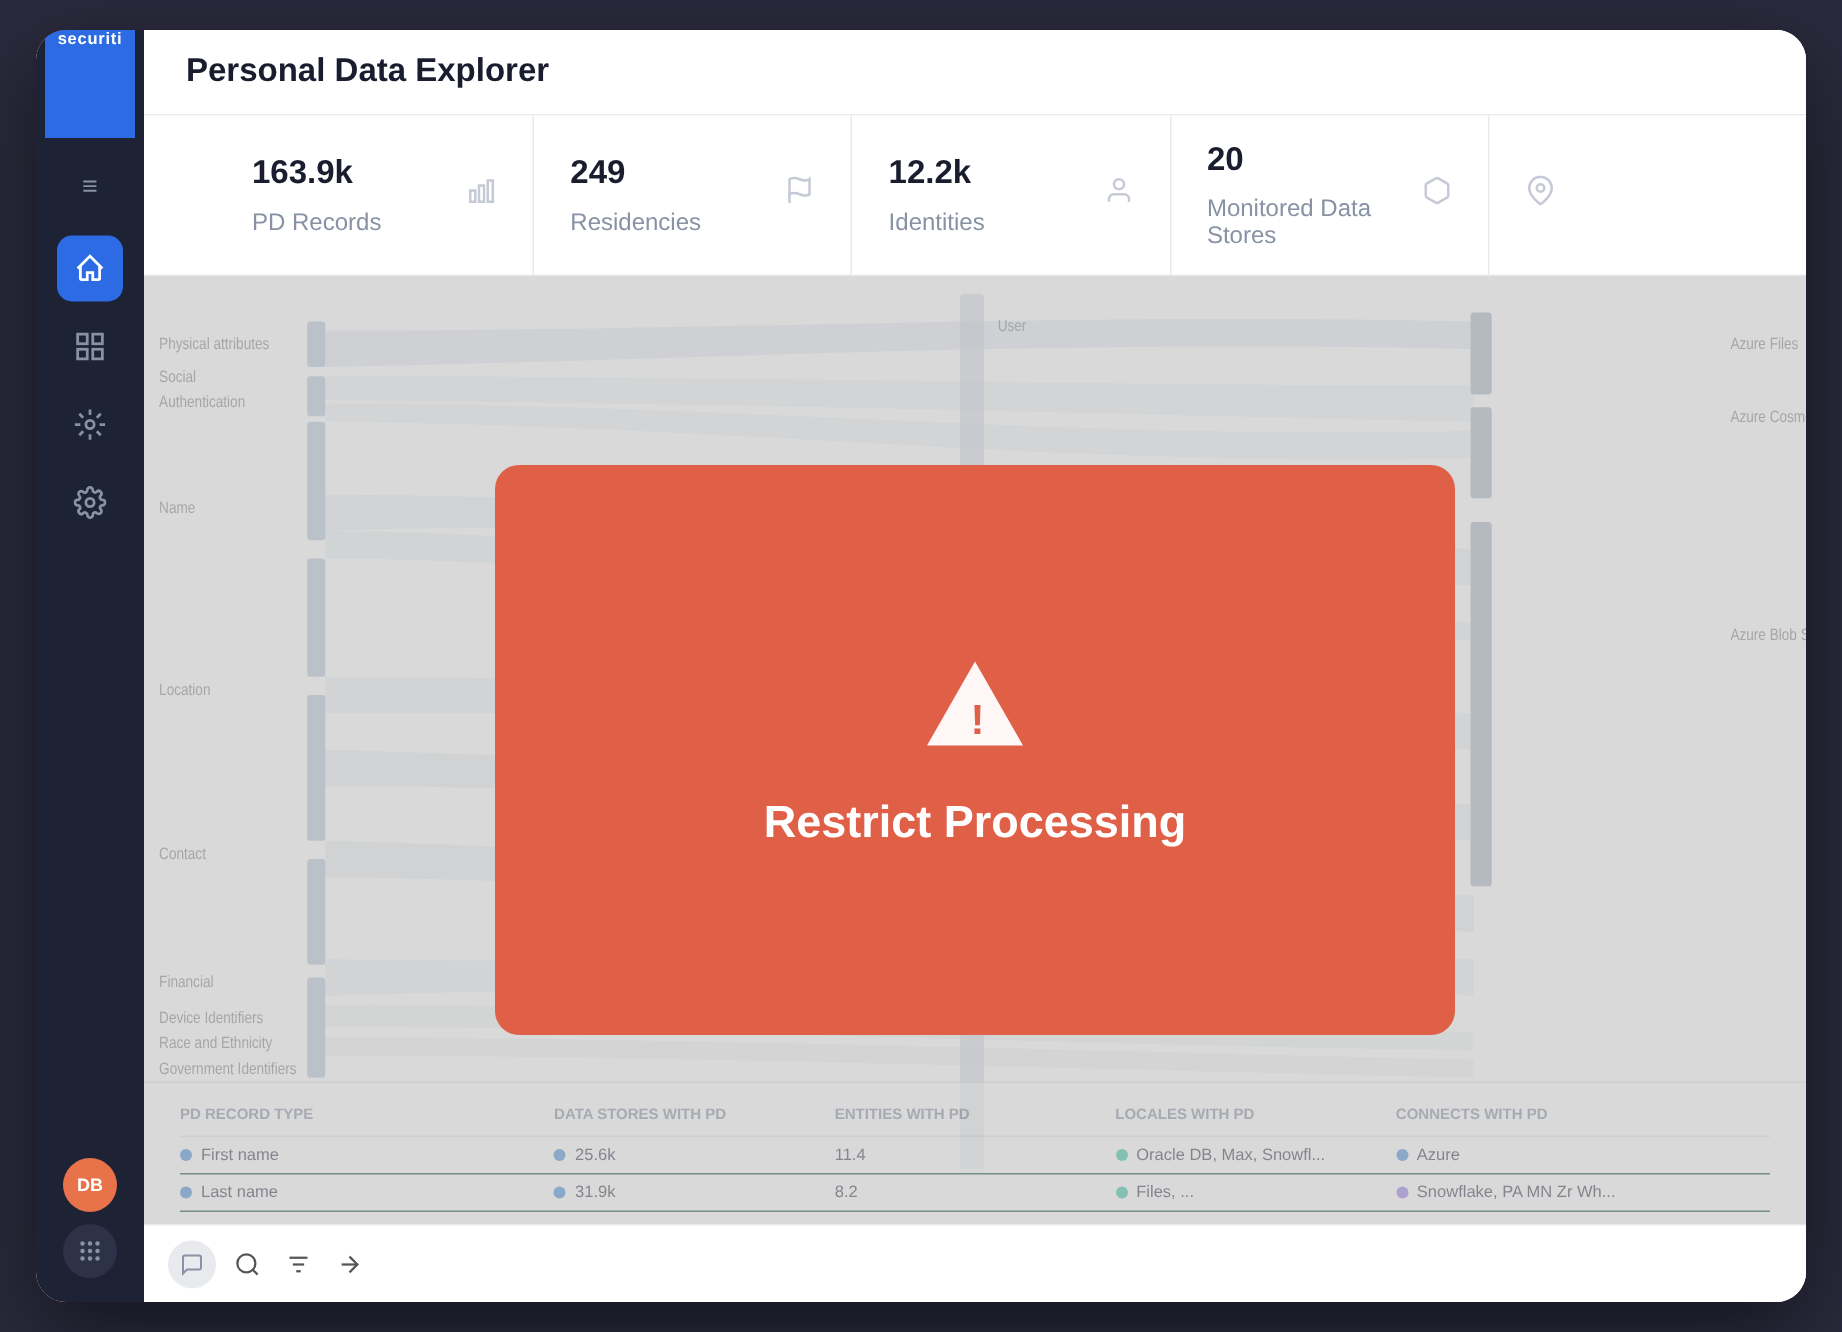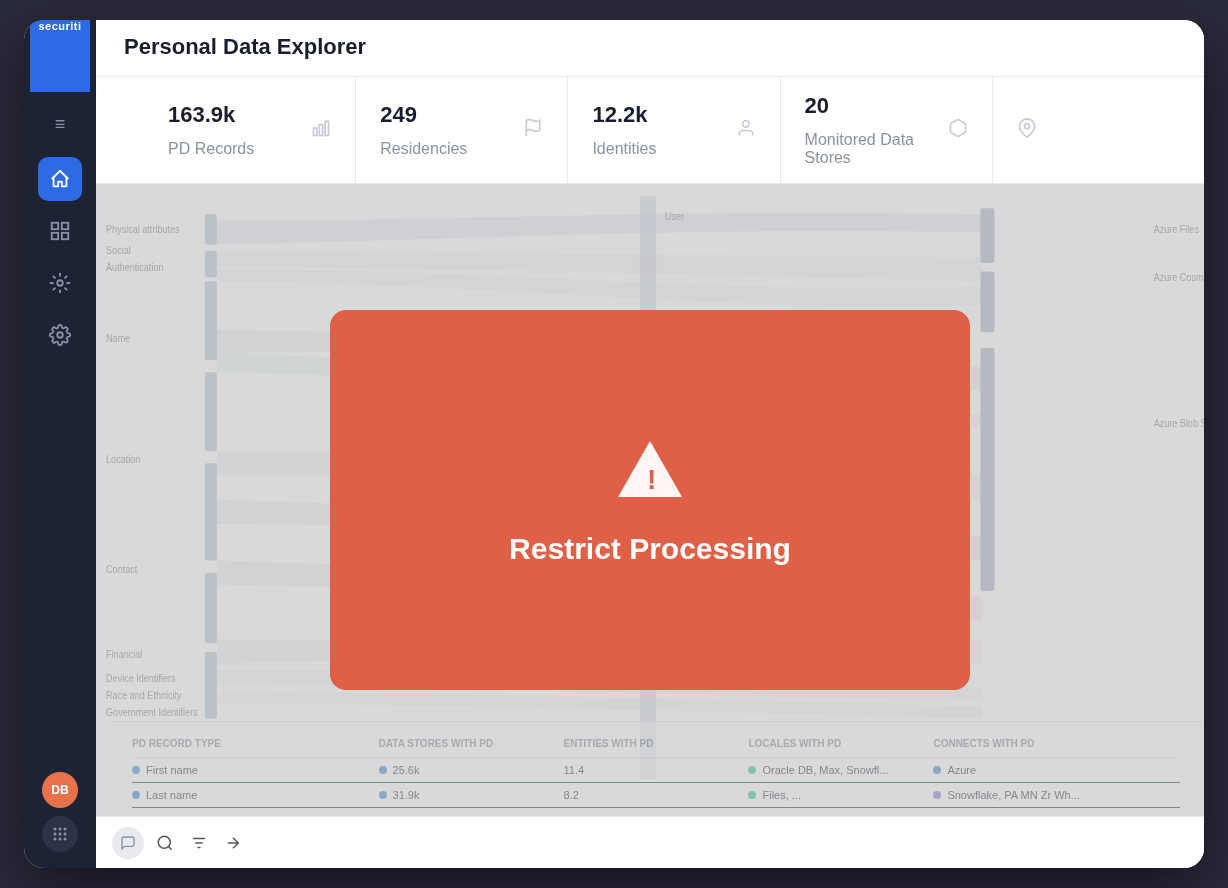--- a/index.html
+++ b/index.html
@@ -468,21 +468,21 @@
             <rect x="878" y="20" width="14" height="45" fill="#8a9ab0" rx="2"></rect>
             <rect x="878" y="72" width="14" height="50" fill="#8a9ab0" rx="2"></rect>
             <rect x="878" y="135" width="14" height="200" fill="#8a9ab0" rx="2"></rect>
 
             <rect x="540" y="10" width="16" height="480" fill="#aab8c8" opacity="0.6" rx="2"></rect>
 
             <text x="565" y="30" font-size="9" fill="#555">User</text>
           </svg>
         </div>
 
-        <div style="position:absolute; bottom:0; left:0; right:0; background:white; padding:8px 24px; opacity:0.5; border-top:1px solid #e8eaee;margin-left:12px;">
+        <div style="position:absolute; bottom:0; left:0; right:0; background:white; padding:8px 24px; opacity:0.5; border-top:1px solid #e8eaee;">
           <div class="table-header">
             <div class="table-col-header">PD Record Type</div>
             <div class="table-col-header">Data Stores with PD</div>
             <div class="table-col-header">Entities with PD</div>
             <div class="table-col-header">Locales with PD</div>
             <div class="table-col-header">Connects with PD</div>
           </div>
           <div class="table-row">
             <div class="table-cell">
               <span class="dot dot-blue"></span>

